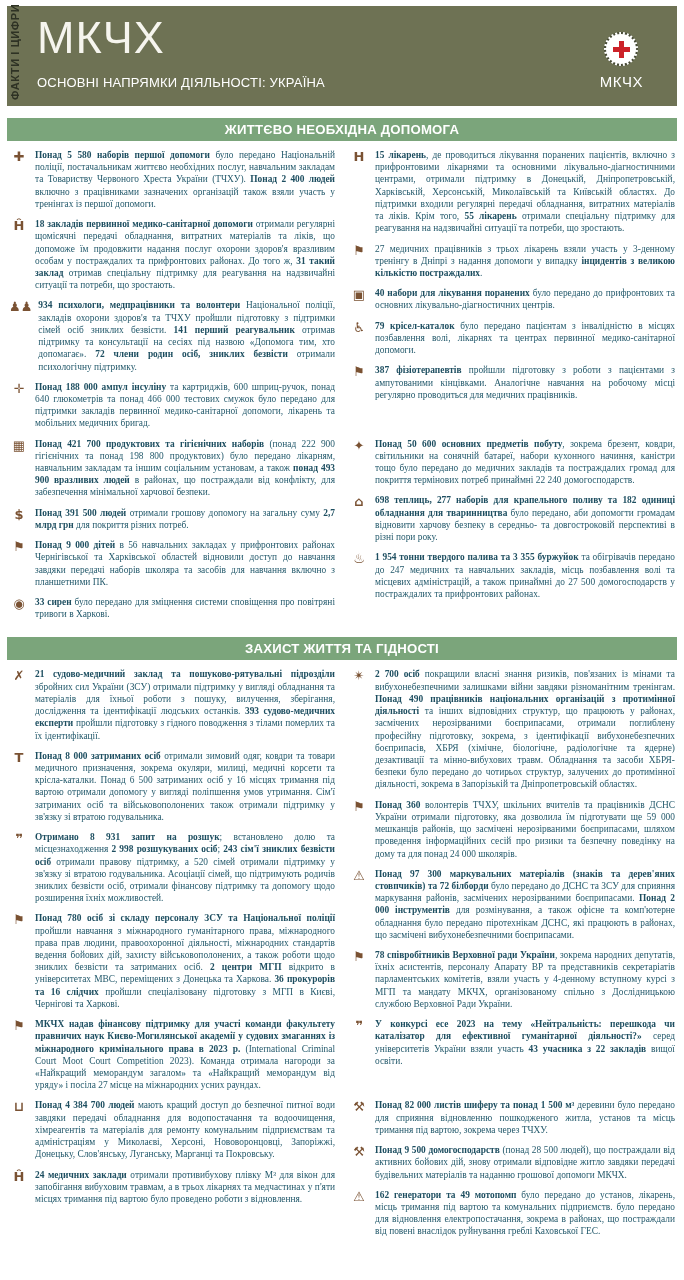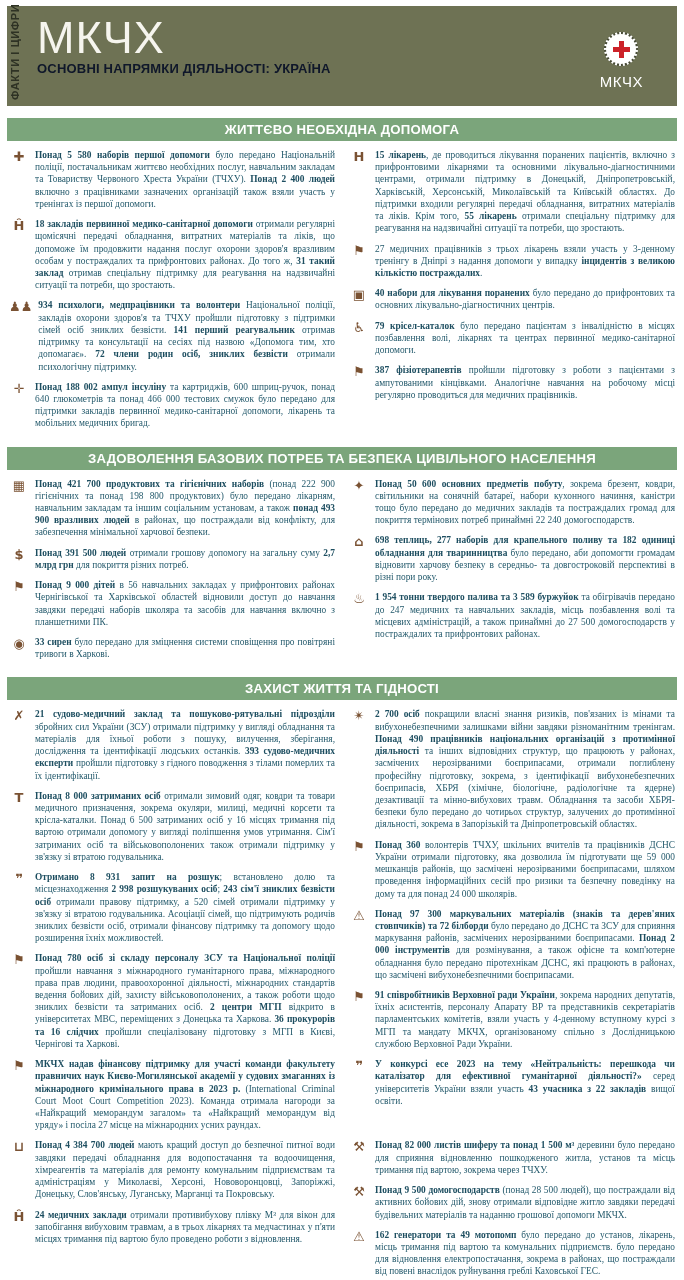--- a/index.html
+++ b/index.html
@@ -4,21 +4,21 @@
 <style>
   html,body{margin:0;padding:0;background:#fff;}
   .page{width:684px;min-height:1280px;box-sizing:border-box;padding:6px 7px 8px 7px;
         font-family:"Liberation Sans",sans-serif;background:#fff;overflow:hidden;}
   
   header{position:relative;background:#6e7254;height:100px;display:flex;}
   .vert{writing-mode:vertical-rl;transform:rotate(180deg);color:#2e3224;font-weight:bold;
         font-size:11px;letter-spacing:.6px;padding:6px 2px 4px 6px;white-space:nowrap;}
   .head-main{padding:8px 0 0 10px;color:#fbfaf4;}
   .head-main h1{margin:0;font-size:45px;line-height:1.05;font-weight:normal;letter-spacing:1px;color:#f6f5ee;}
-  .sub{margin:0 0 0 0;font-size:13px;font-weight:bold;line-height:1.3;letter-spacing:.2px;color:#0f172a;}
+  .sub{margin:14px 0 0 0;font-size:13px;font-weight:normal;line-height:1.3;letter-spacing:.2px;color:#ffffff;}
   .logo-wrap{position:absolute;right:34px;top:26px;text-align:center;}
   .logo-circle{width:30px;height:30px;margin:0 auto;background:#fff;border-radius:50%;
                border:2px dotted #474b36;position:relative;}
   .logo-circle .cv,.logo-circle .ch{position:absolute;background:#cc2229;}
   .logo-circle .cv{width:5px;height:17px;left:12.5px;top:6.5px;}
   .logo-circle .ch{width:17px;height:5px;left:6.5px;top:12.5px;}
   .logo-label{color:#fff;font-size:15px;letter-spacing:.5px;margin-top:7px;}
   
   .bar{background:#7ba57b;color:#fff;font-weight:bold;font-size:13.2px;text-align:center;
        padding:4px 14px;margin:9px 0 8px 0;letter-spacing:.2px;}
@@ -63,21 +63,21 @@
             <div class="item">
               <span class="icn">Ĥ</span>
               <p><b>18 закладів первинної медико-санітарної допомоги</b> отримали регулярні щомісячні передачі обладнання, витратних матеріалів та ліків, що допоможе їм продовжити надання послуг охорони здоров'я вразливим особам у постраждалих та прифронтових районах. До того ж, <b>31 такий заклад</b> отримав спеціальну підтримку для реагування на надзвичайні ситуації та потреби, що зростають.</p>
             </div>
             <div class="item">
               <span class="icn">♟♟</span>
               <p><b>934 психологи, медпрацівники та волонтери</b> Національної поліції, закладів охорони здоров'я та ТЧХУ пройшли підготовку з підтримки сімей осіб зниклих безвісти. <b>141 перший реагувальник</b> отримав підтримку та консультації на сесіях під назвою «Допомога тим, хто допомагає». <b>72 члени родин осіб, зниклих безвісти</b> отримали психологічну підтримку.</p>
             </div>
             <div class="item">
               <span class="icn">✛</span>
-              <p><b>Понад 188 002 ампул інсуліну</b> та картриджів, 600 шприц-ручок, понад 640 глюкометрів та понад 466 000 тестових смужок було передано для підтримки закладів первинної медико-санітарної допомоги, лікарень та мобільних медичних бригад.</p>
+              <p><b>Понад 188 000 ампул інсуліну</b> та картриджів, 600 шприц-ручок, понад 640 глюкометрів та понад 466 000 тестових смужок було передано для підтримки закладів первинної медико-санітарної допомоги, лікарень та мобільних медичних бригад.</p>
             </div>
           </div>
           <div class="col">
             <div class="item">
               <span class="icn">H</span>
               <p><b>15 лікарень</b>, де проводиться лікування поранених пацієнтів, включно з прифронтовими лікарнями та основними лікувально-діагностичними центрами, отримали підтримку в Донецькій, Дніпропетровській, Харківській, Херсонській, Миколаївській та Київській областях. До підтримки входили регулярні передачі обладнання, витратних матеріалів та ліків. Крім того, <b>55 лікарень</b> отримали спеціальну підтримку для реагування на надзвичайні ситуації та потреби, що зростають.</p>
             </div>
             <div class="item">
               <span class="icn">⚑</span>
               <p>27 медичних працівників з трьох лікарень взяли участь у 3-денному тренінгу в Дніпрі з надання допомоги у випадку <b>інцидентів з великою кількістю постраждалих</b>.</p>
@@ -91,21 +91,20 @@
               <p><b>79 крісел-каталок</b> було передано пацієнтам з інвалідністю в місцях позбавлення волі, лікарнях та центрах первинної медико-санітарної допомоги.</p>
             </div>
             <div class="item">
               <span class="icn">⚑</span>
               <p><b>387 фізіотерапевтів</b> пройшли підготовку з роботи з пацієнтами з ампутованими кінцівками. Аналогічне навчання на робочому місці регулярно проводиться для медичних працівників.</p>
             </div>
           </div>
         </div>
       </section>
       <section>
-        <div class="bar">ЗАДОВОЛЕННЯ БАЗОВИХ ПОТРЕБ ТА БЕЗПЕКА ЦИВІЛЬНОГО НАСЕЛЕННЯ</div>
         <div class="cols">
           <div class="col">
             <div class="item">
               <span class="icn">▦</span>
               <p><b>Понад 421 700 продуктових та гігієнічних наборів</b> (понад 222 900 гігієнічних та понад 198 800 продуктових) було передано лікарням, навчальним закладам та іншим соціальним установам, а також <b>понад 493 900 вразливих людей</b> в районах, що постраждали від конфлікту, для забезпечення мінімальної харчової безпеки.</p>
             </div>
             <div class="item">
               <span class="icn">$</span>
               <p><b>Понад 391 500 людей</b> отримали грошову допомогу на загальну суму <b>2,7 млрд грн</b> для покриття різних потреб.</p>
             </div>
@@ -122,21 +121,21 @@
             <div class="item">
               <span class="icn">✦</span>
               <p><b>Понад 50 600 основних предметів побуту</b>, зокрема брезент, ковдри, світильники на сонячній батареї, набори кухонного начиння, каністри тощо було передано до медичних закладів та постраждалих громад для покриття термінових потреб принаймні 22 240 домогосподарств.</p>
             </div>
             <div class="item">
               <span class="icn">⌂</span>
               <p><b>698 теплиць, 277 наборів для крапельного поливу та 182 одиниці обладнання для тваринництва</b> було передано, аби допомогти громадам відновити харчову безпеку в середньо- та довгостроковій перспективі в різні пори року.</p>
             </div>
             <div class="item">
               <span class="icn">♨</span>
-              <p><b>1 954 тонни твердого палива та 3 589 буржуйок</b> та обігрівачів передано до 247 медичних та навчальних закладів, місць позбавлення волі та місцевих адміністрацій, а також принаймні до 27 500 домогосподарств у постраждалих та прифронтових районах.</p>
+              <p><b>1 954 тонни твердого палива та 3 355 буржуйок</b> та обігрівачів передано до 247 медичних та навчальних закладів, місць позбавлення волі та місцевих адміністрацій, а також принаймні до 27 500 домогосподарств у постраждалих та прифронтових районах.</p>
             </div>
           </div>
         </div>
       </section>
       <section>
         <div class="bar">ЗАХИСТ ЖИТТЯ ТА ГІДНОСТІ</div>
         <div class="cols">
           <div class="col">
             <div class="item">
               <span class="icn">✗</span>
@@ -167,21 +166,21 @@
             <div class="item">
               <span class="icn">⚑</span>
               <p><b>Понад 360</b> волонтерів ТЧХУ, шкільних вчителів та працівників ДСНС України отримали підготовку, яка дозволила їм підготувати ще 59 000 мешканців районів, що засмічені нерозірваними боєприпасами, шляхом проведення інформаційних сесій про ризики та безпечну поведінку на дому та для понад 24 000 школярів.</p>
             </div>
             <div class="item">
               <span class="icn">⚠</span>
               <p><b>Понад 97 300 маркувальних матеріалів (знаків та дерев'яних стовпчиків) та 72 білборди</b> було передано до ДСНС та ЗСУ для сприяння маркування районів, засмічених нерозірваними боєприпасами. <b>Понад 2 000 інструментів</b> для розмінування, а також офісне та комп'ютерне обладнання було передано піротехнікам ДСНС, які працюють в районах, що засмічені вибухонебезпечними боєприпасами.</p>
             </div>
             <div class="item">
               <span class="icn">⚑</span>
-              <p><b>91 співробітників Верховної ради України</b>, зокрема народних депутатів, їхніх асистентів, персоналу Апарату ВР та представників секретаріатів парламентських комітетів, взяли участь у 4-денному вступному курсі з МГП та мандату МКЧХ, організованому спільно з Дослідницькою службою Верховної Ради України.</p>
+              <p><b>78 співробітників Верховної ради України</b>, зокрема народних депутатів, їхніх асистентів, персоналу Апарату ВР та представників секретаріатів парламентських комітетів, взяли участь у 4-денному вступному курсі з МГП та мандату МКЧХ, організованому спільно з Дослідницькою службою Верховної Ради України.</p>
             </div>
             <div class="item">
               <span class="icn">❞</span>
               <p><b>У конкурсі есе 2023 на тему «Нейтральність: перешкода чи каталізатор для ефективної гуманітарної діяльності?»</b> серед університетів України взяли участь <b>43 учасника з 22 закладів</b> вищої освіти.</p>
             </div>
           </div>
         </div>
       </section>
       <section>
         <div class="cols">

